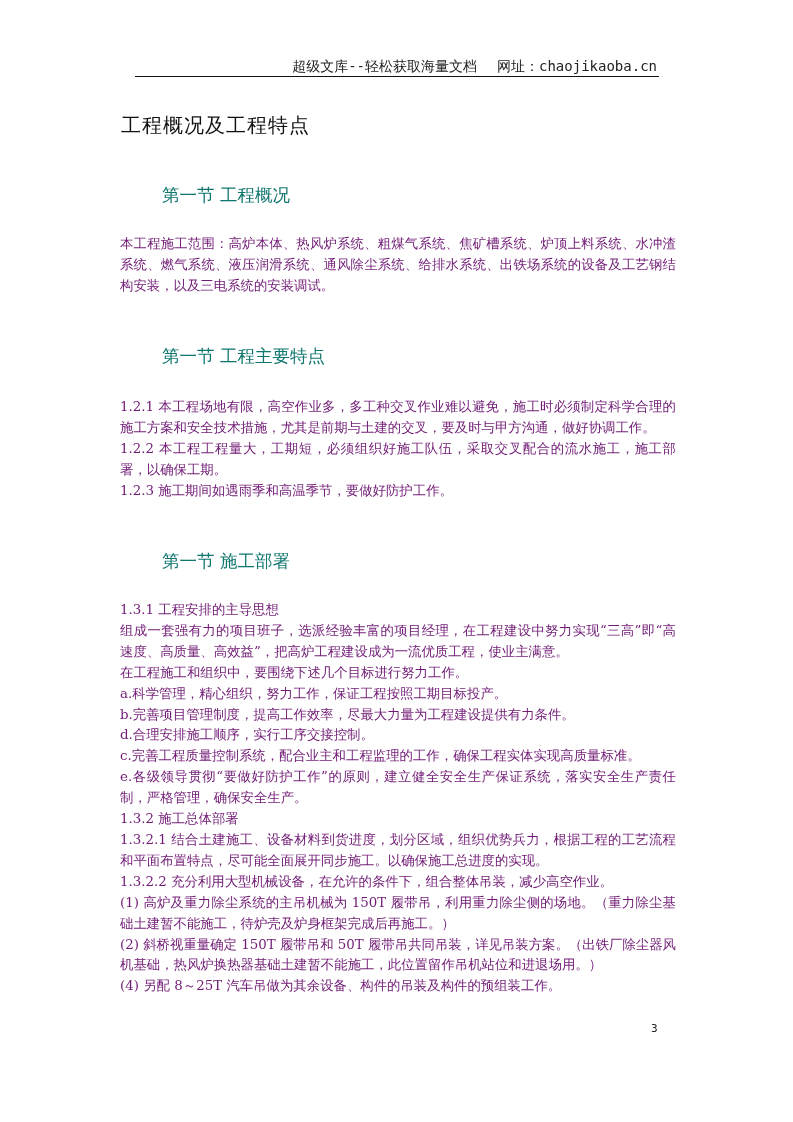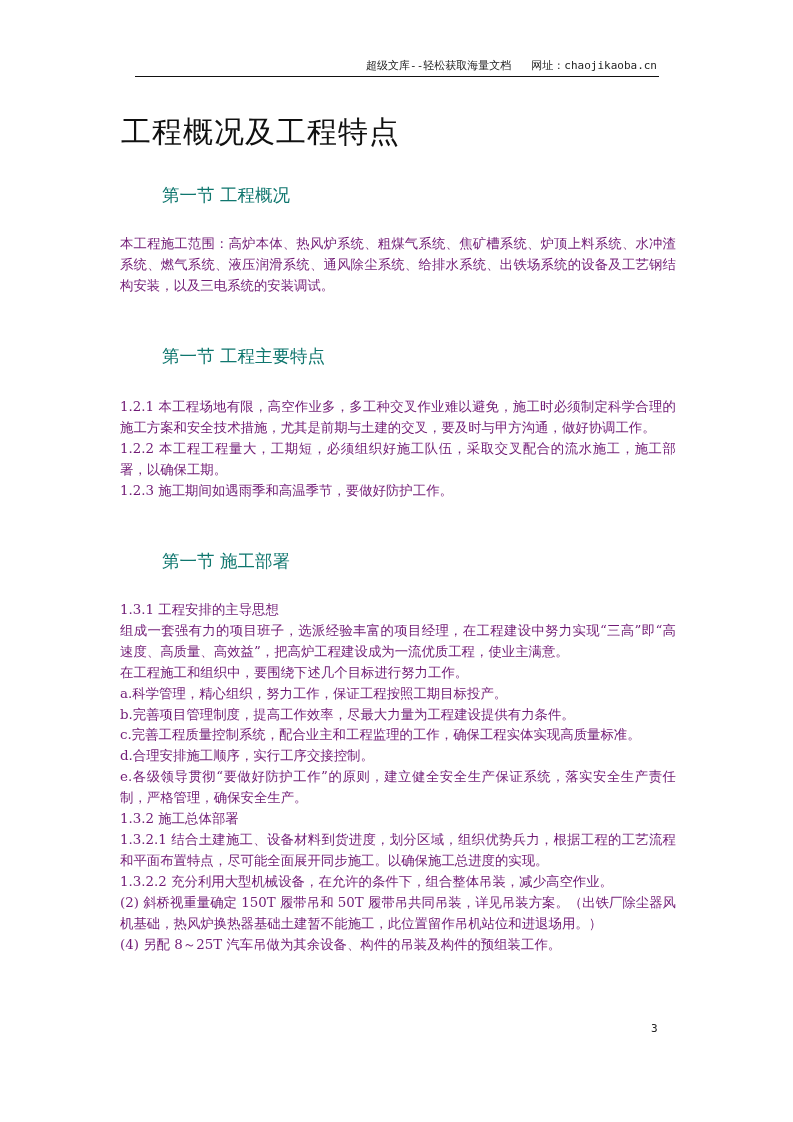--- a/index.html
+++ b/index.html
@@ -1,23 +1,23 @@
 <!DOCTYPE html>
 <html><head>
 <meta charset="utf-8">
 <style>
   html, body { margin:0; padding:0; background:#ffffff; }
   body { width:793px; height:1122px; position:relative; overflow:hidden;
          font-family:"DejaVu Serif","Liberation Serif",serif; color:#111; }
   .header { position:absolute; left:135px; top:56px; width:524px; height:20px;
             border-bottom:1.3px solid #111; }
-  .header-text { position:absolute; right:2px; top:2px; font-size:11px; color:#222;
+  .header-text { position:absolute; right:2px; top:2px; font-size:14px; color:#222;
                  font-family:"DejaVu Sans Mono","Liberation Mono",monospace; white-space:nowrap; }
   .header-text .sep { display:inline-block; width:20px; }
-  .title { position:absolute; left:121px; top:112px; font-size:30px; font-weight:normal;
+  .title { position:absolute; left:121px; top:112px; font-size:20px; font-weight:normal;
            letter-spacing:1px; margin:0; color:#111; }
   .h2 { position:absolute; left:162px; font-size:17.5px; margin:0; font-weight:normal;
         font-family:"DejaVu Sans","Liberation Sans",sans-serif; color:#0f766e; }
   .block { position:absolute; left:120px; width:556px; font-size:13.4px; line-height:20.9px; color:#701a75; }
   .block p { margin:0; text-align:justify; text-align-last:left; }
   .pagenum { position:absolute; left:651px; top:1022px; font-size:11px; color:#222;
              font-family:"DejaVu Sans Mono","Liberation Mono",monospace; }
 </style>
 </head>
 <body>
@@ -42,23 +42,24 @@
   <p>1.2.3  施工期间如遇雨季和高温季节，要做好防护工作。</p>
 </div>
 
 <h2 class="h2" style="top:549px;text-align:right;">第一节 施工部署</h2>
 <div class="block" style="top:600px;">
   <p>1.3.1  工程安排的主导思想</p>
   <p>组成一套强有力的项目班子，选派经验丰富的项目经理，在工程建设中努力实现“三高”即“高速度、高质量、高效益”，把高炉工程建设成为一流优质工程，使业主满意。</p>
   <p>在工程施工和组织中，要围绕下述几个目标进行努力工作。</p>
   <p>a.科学管理，精心组织，努力工作，保证工程按照工期目标投产。</p>
   <p>b.完善项目管理制度，提高工作效率，尽最大力量为工程建设提供有力条件。</p>
+  <p>d.合理安排施工顺序，实行工序交接控制。</p>
   <p>c.完善工程质量控制系统，配合业主和工程监理的工作，确保工程实体实现高质量标准。</p>
-  <p>d.合理安排施工顺序，实行工序交接控制。</p>
   <p>e.各级领导贯彻“要做好防护工作”的原则，建立健全安全生产保证系统，落实安全生产责任制，严格管理，确保安全生产。</p>
   <p>1.3.2  施工总体部署</p>
   <p>1.3.2.1  结合土建施工、设备材料到货进度，划分区域，组织优势兵力，根据工程的工艺流程和平面布置特点，尽可能全面展开同步施工。以确保施工总进度的实现。</p>
   <p>1.3.2.2  充分利用大型机械设备，在允许的条件下，组合整体吊装，减少高空作业。</p>
+  <p>(1)  高炉及重力除尘系统的主吊机械为 150T  履带吊，利用重力除尘侧的场地。（重力除尘基础土建暂不能施工，待炉壳及炉身框架完成后再施工。）</p>
   <p>(2)  斜桥视重量确定 150T  履带吊和 50T  履带吊共同吊装，详见吊装方案。（出铁厂除尘器风机基础，热风炉换热器基础土建暂不能施工，此位置留作吊机站位和进退场用。）</p>
   <p>(4)  另配 8～25T  汽车吊做为其余设备、构件的吊装及构件的预组装工作。</p>
 </div>
 
 <div class="pagenum">3</div>
 
 </body></html>

